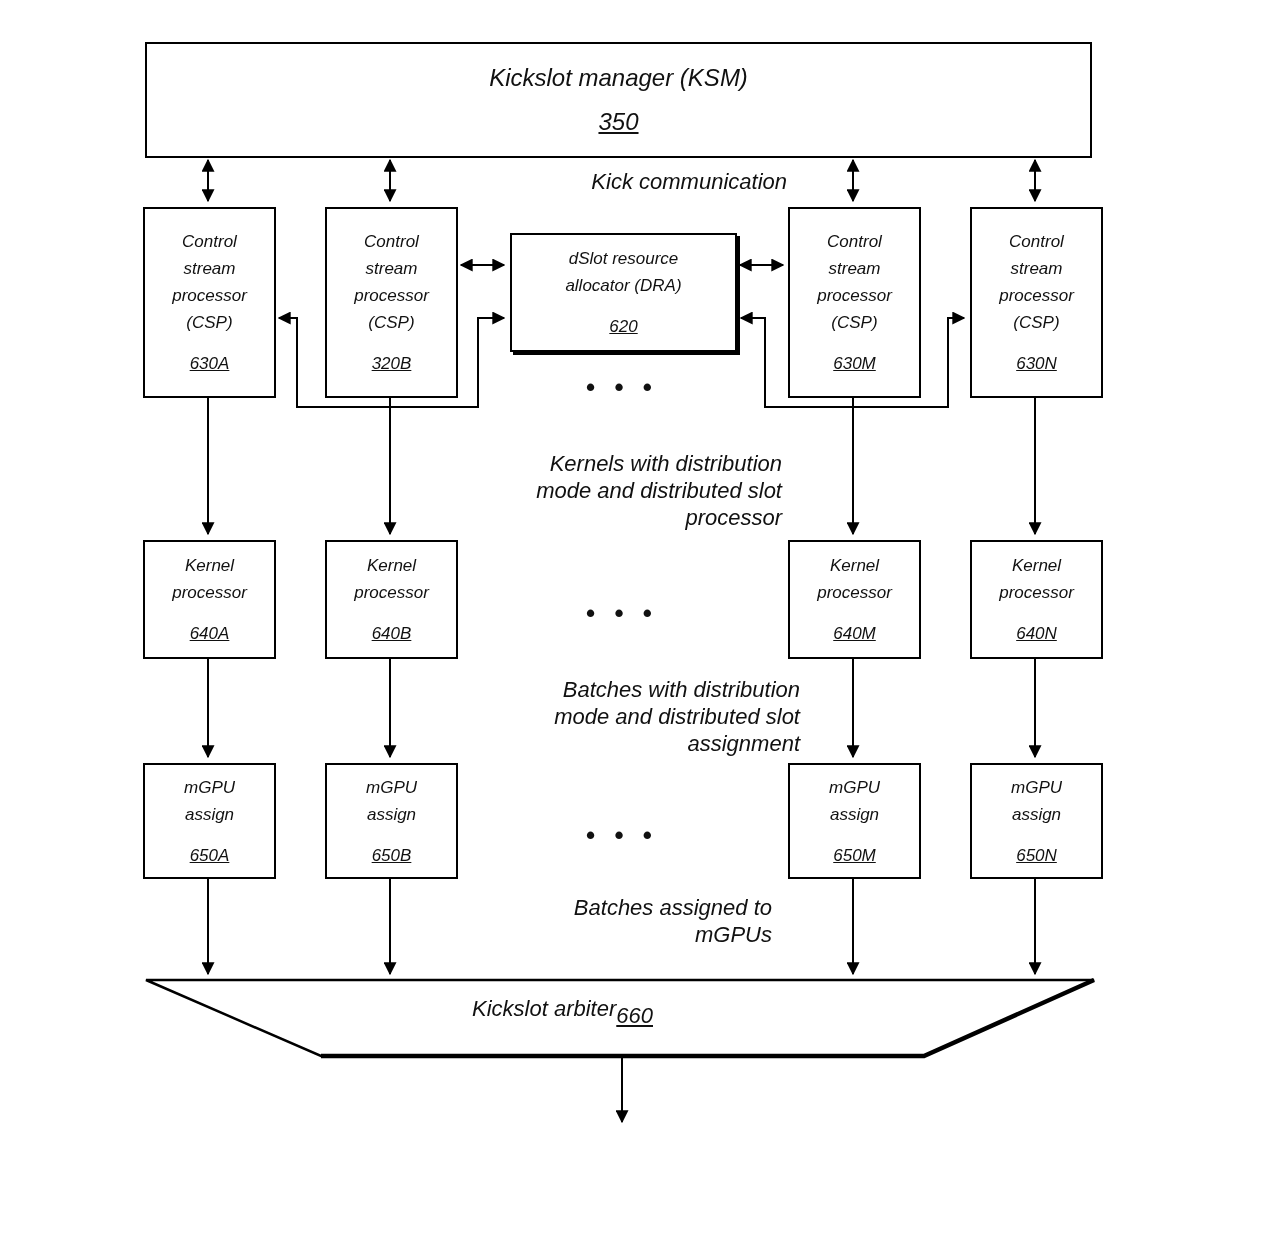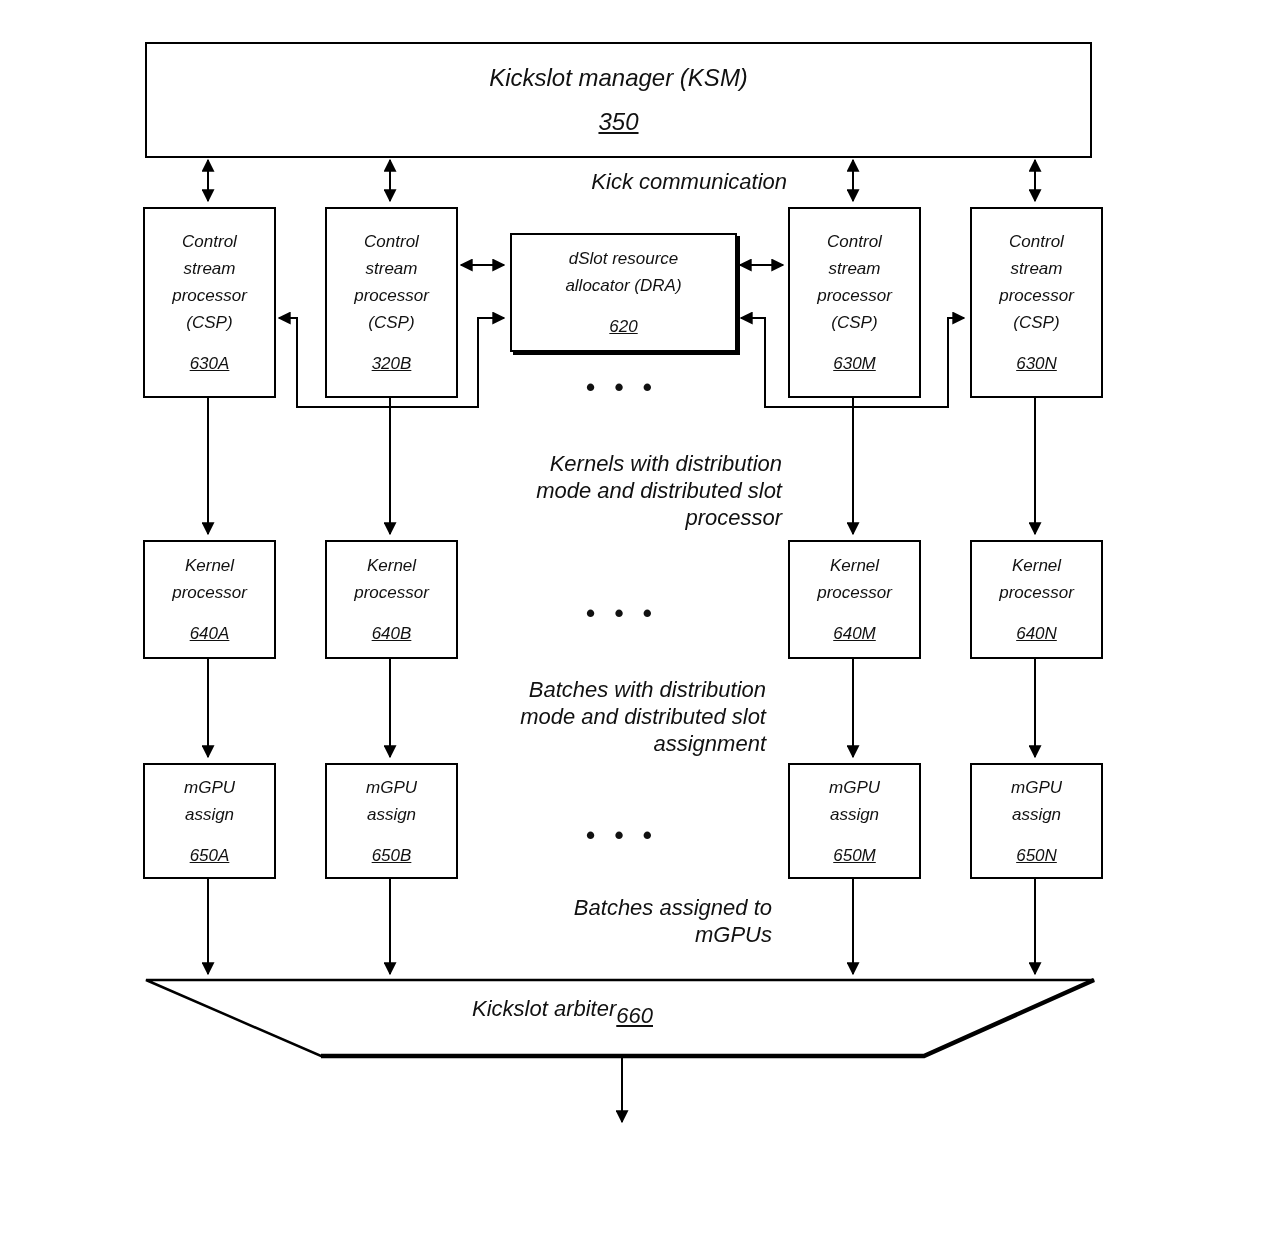--- a/index.html
+++ b/index.html
@@ -176,21 +176,21 @@
     <span class="bt">Kernel
 processor</span>
     <span class="ref">640M</span>
   </div>
   <div class="box" style="left:970px;top:540px;width:129px;height:115px">
     <span class="bt">Kernel
 processor</span>
     <span class="ref">640N</span>
   </div>
 
-  <div class="note" style="left:446px;top:676px;width:320px">Batches with distribution
+  <div class="note" style="left:480px;top:676px;width:320px">Batches with distribution
 mode and distributed slot
 assignment</div>
 
   <div class="box" style="left:143px;top:763px;width:129px;height:112px">
     <span class="bt">mGPU
 assign</span>
     <span class="ref">650A</span>
   </div>
   <div class="box" style="left:325px;top:763px;width:129px;height:112px">
     <span class="bt">mGPU

